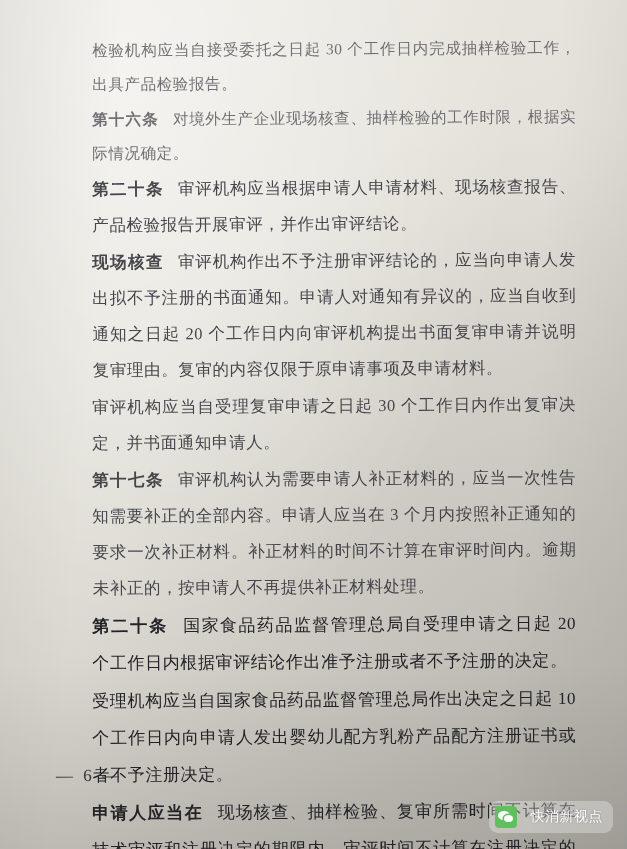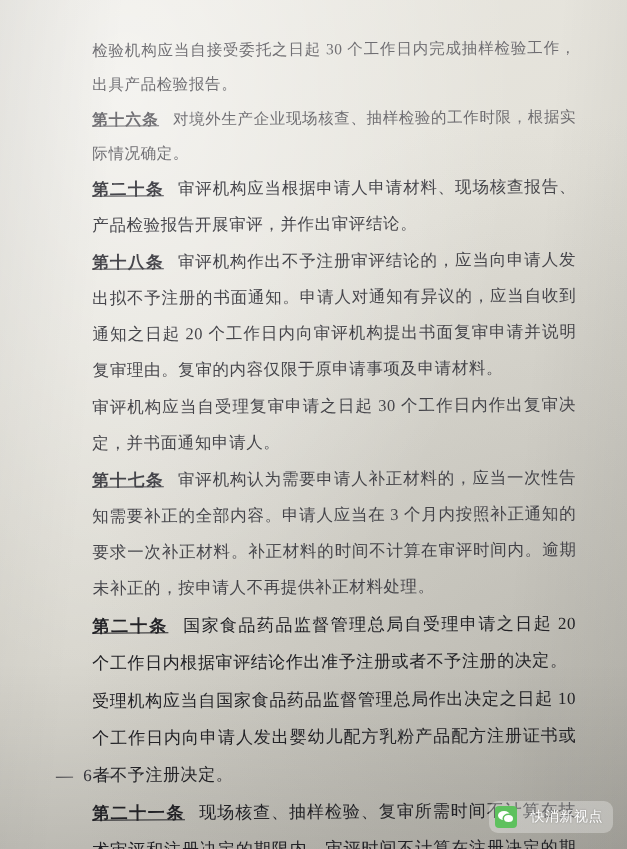--- a/index.html
+++ b/index.html
@@ -46,21 +46,20 @@
     letter-spacing: 0.6px;
     text-align: justify;
     margin: 0 0 1px 0;
     text-indent: 0;
     transform: rotate(-0.35deg);
     transform-origin: left top;
   }
   .para .art {
     font-weight: bold;
     letter-spacing: 1.2px;
-    text-decoration: underline;
   }
   .para .gap {
     display: inline-block;
     width: 14px;
   }
   .indent2 {
     padding-left: 36px;
   }
   
   .faint {
@@ -145,41 +144,41 @@
 
     <p class="para faint indent2">
       <span class="art">第十六条</span><span class="gap"></span><span>对境外生产企业现场核查、抽样检验的工作时限，根据实际情况确定。</span>
     </p>
 
     <p class="para mid indent2">
       <span class="art">第二十条</span><span class="gap"></span><span>审评机构应当根据申请人申请材料、现场核查报告、产品检验报告开展审评，并作出审评结论。</span>
     </p>
 
     <p class="para mid indent2">
-      <span class="art">第十八条</span><span class="gap"></span><span>审评机构作出不予注册审评结论的，应当向申请人发出拟不予注册的书面通知。申请人对通知有异议的，应当自收到通知之日起 20 个工作日内向审评机构提出书面复审申请并说明复审理由。复审的内容仅限于原申请事项及申请材料。</span>
+      <span class="art">现场核查</span><span class="gap"></span><span>审评机构作出不予注册审评结论的，应当向申请人发出拟不予注册的书面通知。申请人对通知有异议的，应当自收到通知之日起 20 个工作日内向审评机构提出书面复审申请并说明复审理由。复审的内容仅限于原申请事项及申请材料。</span>
     </p>
 
     <p class="para mid indent2">
       <span>审评机构应当自受理复审申请之日起 30 个工作日内作出复审决定，并书面通知申请人。</span>
     </p>
 
     <p class="para mid indent2">
       <span class="art">第十七条</span><span class="gap"></span><span>审评机构认为需要申请人补正材料的，应当一次性告知需要补正的全部内容。申请人应当在 3 个月内按照补正通知的要求一次补正材料。补正材料的时间不计算在审评时间内。逾期未补正的，按申请人不再提供补正材料处理。</span>
     </p>
 
     <p class="para strong indent2">
       <span class="art">第二十条</span><span class="gap"></span><span>国家食品药品监督管理总局自受理申请之日起 20 个工作日内根据审评结论作出准予注册或者不予注册的决定。</span>
     </p>
 
     <p class="para strong indent2">
       <span>受理机构应当自国家食品药品监督管理总局作出决定之日起 10 个工作日内向申请人发出婴幼儿配方乳粉产品配方注册证书或者不予注册决定。</span>
     </p>
 
     <p class="para strong indent2">
-      <span class="art">第二十一条</span><span class="gap"></span><span>现场核查、抽样检验、复审所需时间不计算在技术审评和注册决定的期限内。审评时间不计算在注册决定的期限内。</span>
+      <span class="art">申请人应当在</span><span class="gap"></span><span>现场核查、抽样检验、复审所需时间不计算在技术审评和注册决定的期限内。审评时间不计算在注册决定的期限内。</span>
     </p>
 
   </div>
 
   <div id="page-number">— 6 —</div>
 
   <div id="watermark">
     <span class="wm-icon"></span>
     <span class="wm-text">快消新视点</span>
   </div>

